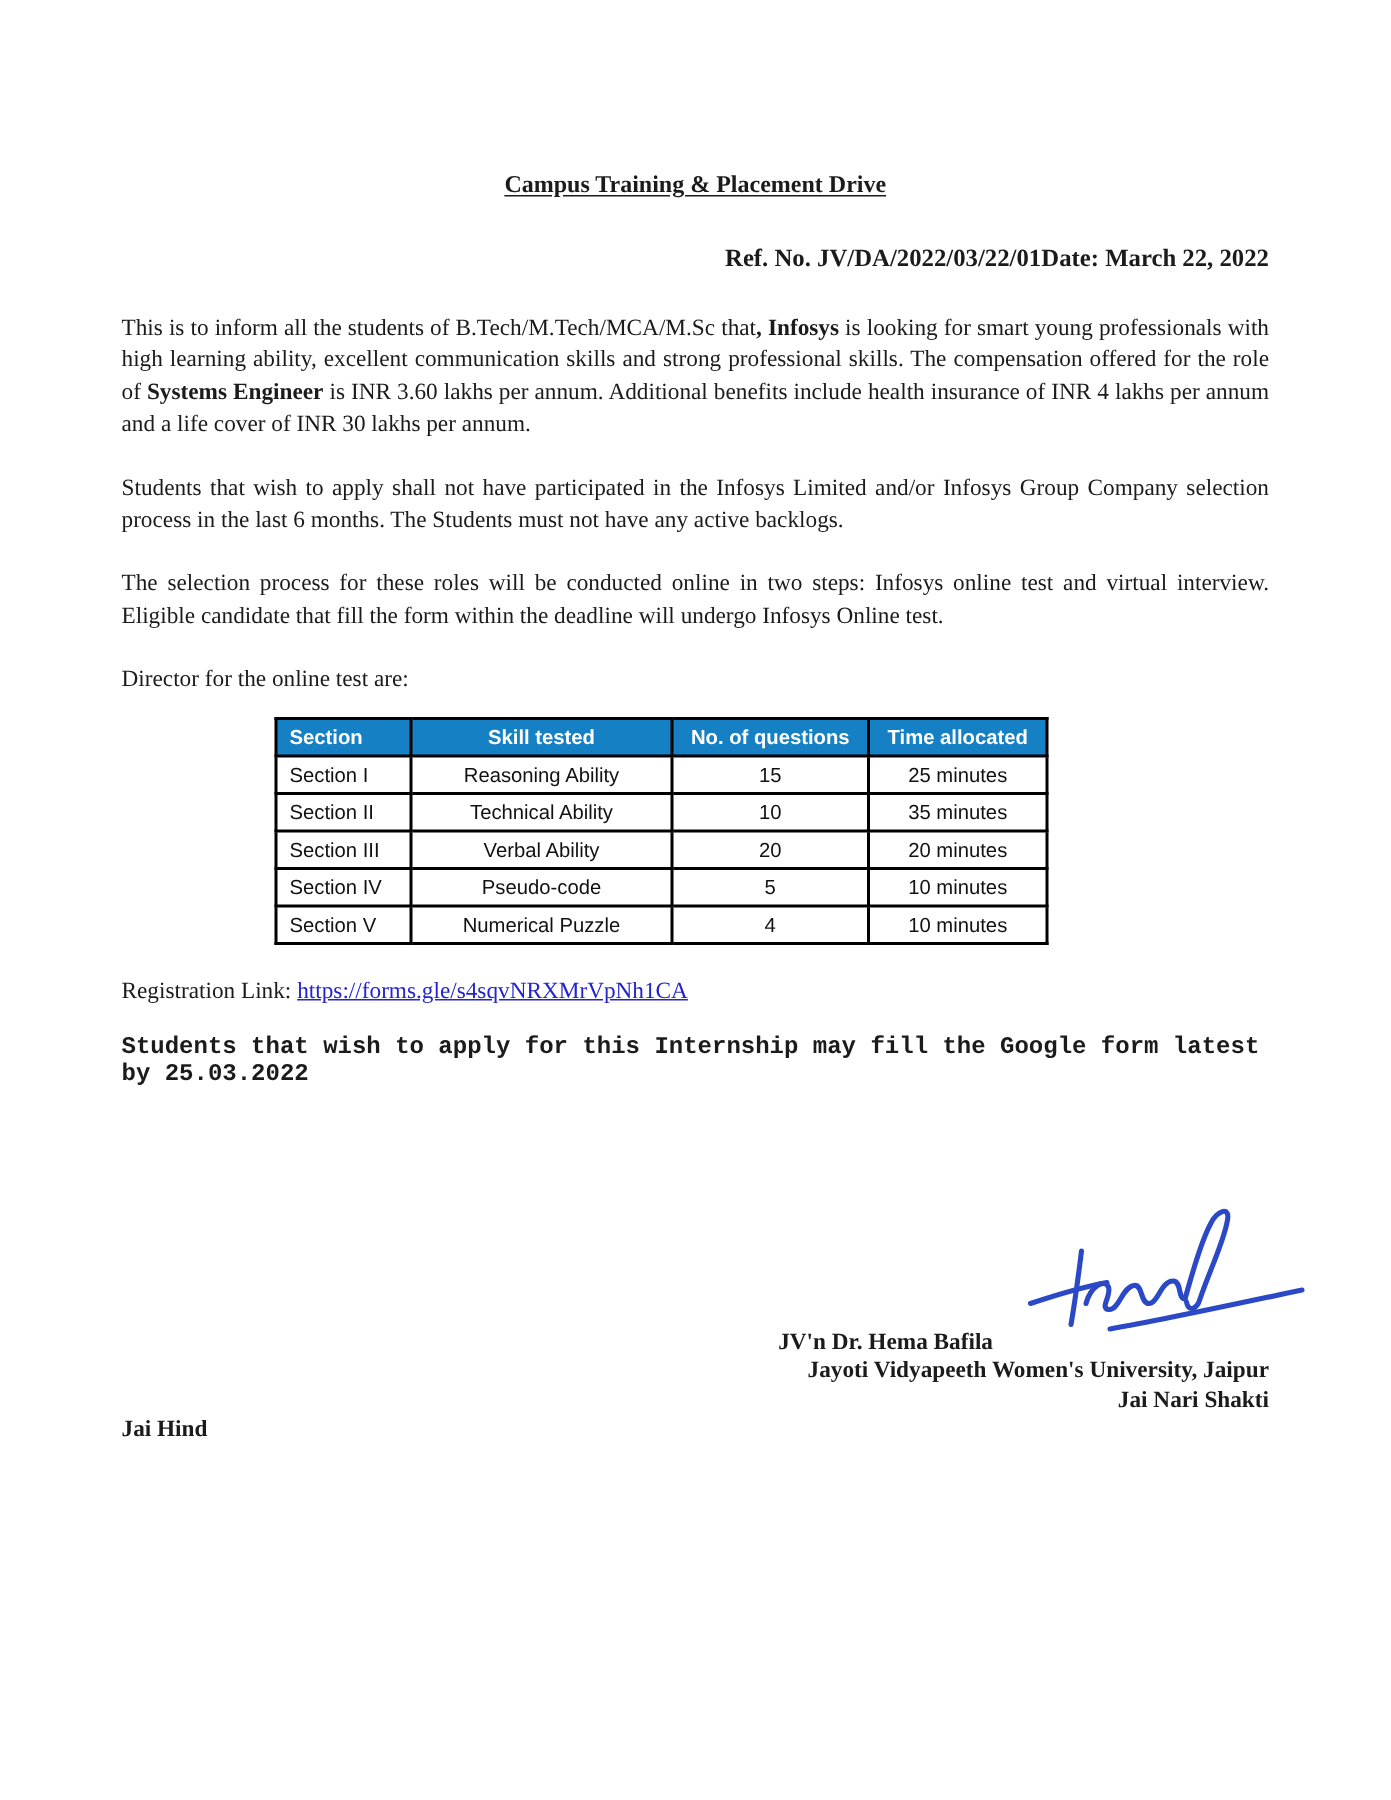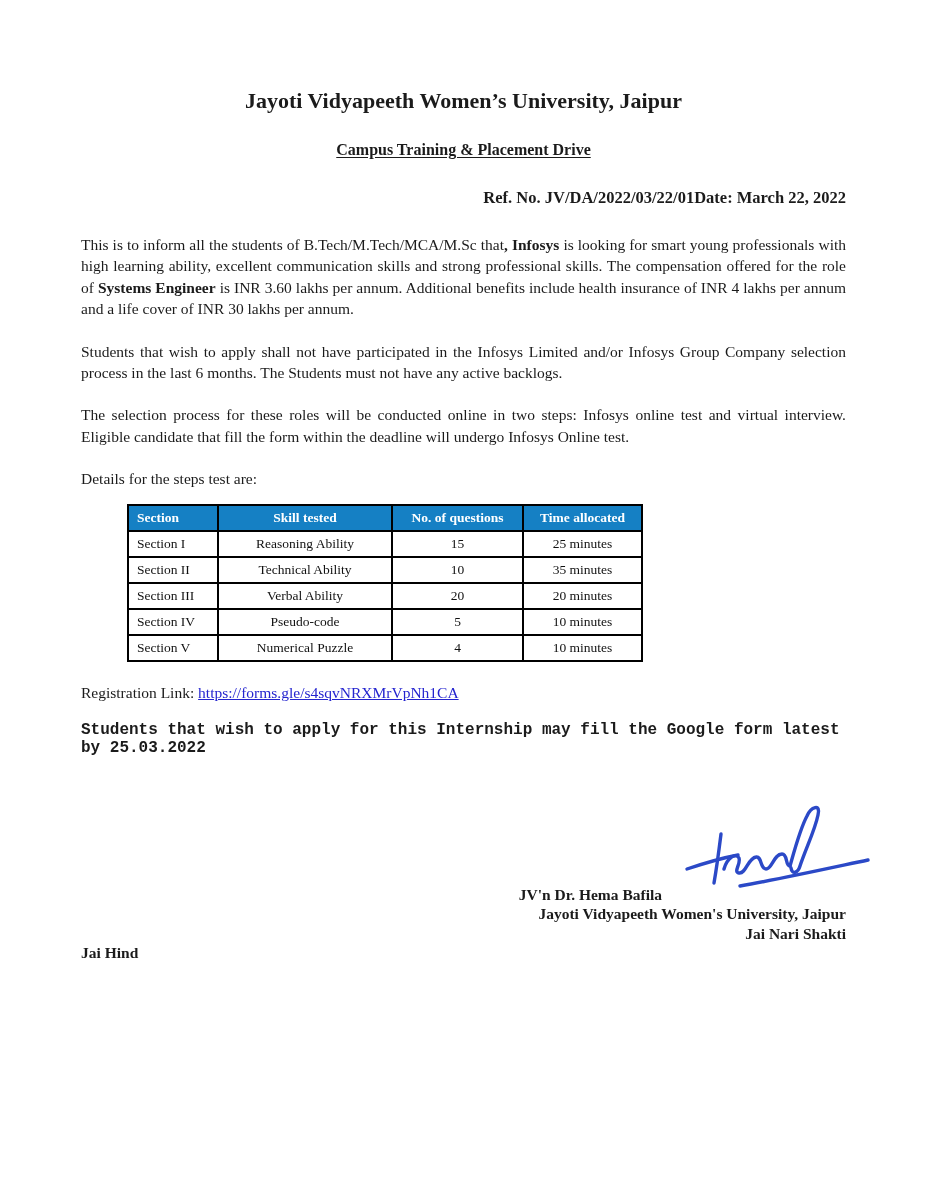--- a/index.html
+++ b/index.html
@@ -40,23 +40,23 @@
   .para{
     margin:21px 0 0 0;
     text-align:justify;
     font-size:15.5px;
     line-height:21.4px;
   }
   .para:first-child{margin-top:26px;}
   .para b{font-weight:bold;}
 
   table.test-table{
-    margin:14px 0 0 46px;
+    margin:14px 0 0 102px;
     border-collapse:collapse;
-    font-family:Liberation Serif, serif;
+    font-family:Liberation Sans, sans-serif;
     font-size:13.5px;
     color:#111;
   }
   table.test-table th, table.test-table td{
     border:2px solid #000000;
     padding:4px 6px;
     text-align:center;
     white-space:nowrap;
   }
   table.test-table th{
@@ -106,36 +106,35 @@
     font-size:15.5px;
     line-height:19.4px;
   }
 </style>
 </head>
 <body>
 
 <div class="page">
   <div class="content">
 
-    <h1 class="title">Jayoti Vidyapeeth Women’s University, Jaipur</h1>
 
     <div class="subtitle-wrap">
       <span class="subtitle">Campus Training &amp; Placement Drive</span>
     </div>
 
     <div class="refrow">
       <span>Ref. No. JV/DA/2022/03/22/01</span>
       <span>Date: March 22, 2022</span>
     </div>
 
     <div id="paragraphs">
         <p class="para"><span>This is to inform all the students of B.Tech/M.Tech/MCA/M.Sc that</span><b>, Infosys</b><span> is looking for smart young professionals with high learning ability, excellent communication skills and strong professional skills. The compensation offered for the role of </span><b>Systems Engineer</b><span> is INR 3.60 lakhs per annum. Additional benefits include health insurance of INR 4 lakhs per annum and a life cover of INR 30 lakhs per annum.</span></p>
         <p class="para"><span>Students that wish to apply shall not have participated in the Infosys Limited and/or Infosys Group Company selection process in the last 6 months. The Students must not have any active backlogs.</span></p>
         <p class="para"><span>The selection process for these roles will be conducted online in two steps: Infosys online test and virtual interview. Eligible candidate that fill the form within the deadline will undergo Infosys Online test.</span></p>
-        <p class="para"><span>Details for the steps test are:</span></p>
+        <p class="para"><span>Director for the online test are:</span></p>
       </div>
 
     <table class="test-table">
       <colgroup>
           <col class="c1">
           <col class="c2">
           <col class="c3">
           <col class="c4">
         </colgroup>
       <thead>

